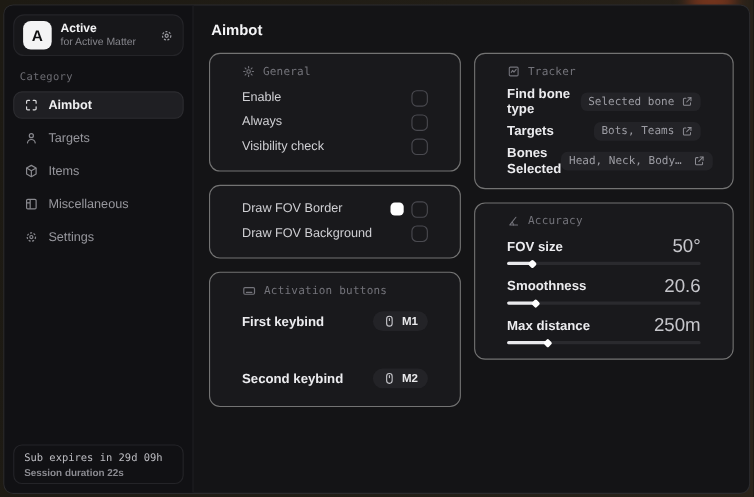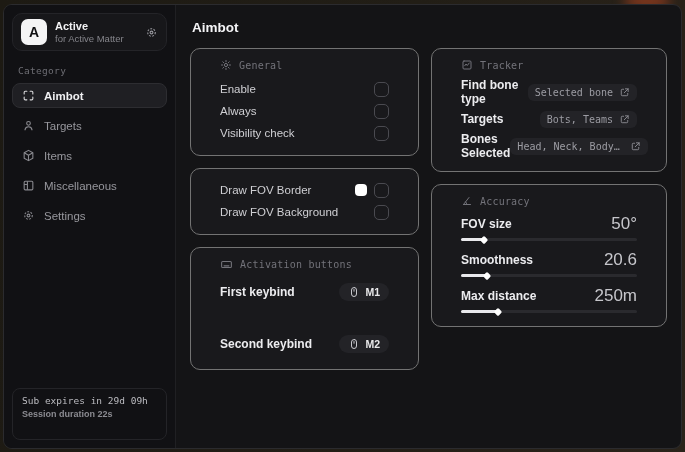--- a/index.html
+++ b/index.html
@@ -26,21 +26,21 @@
   .brand-sub  { font-size:9.5px; color:#85858b; white-space:nowrap; }
   .brand-gear { margin-left:auto; color:#9a9aa0; display:flex; }
   .category { font-family:"DejaVu Sans Mono", monospace; font-size:9.5px; color:#6d6d73;
               margin:14px 6px 7px; letter-spacing:.3px; }
   .menu { display:flex; flex-direction:column; gap:5px; }
   .menu-item { display:flex; align-items:center; gap:9px; padding:5px 9px; border-radius:8px;
                border:1px solid transparent; color:#97979d; font-size:11.5px; cursor:pointer; }
   .menu-item.active { background:#1f1f23; border-color:#2d2d31; color:#f0f0f2; font-weight:bold; }
   .menu-item .ic { display:flex; color:inherit; opacity:.9; }
   .side-spacer { flex:1; }
-  .footer-card { border:1px solid #242428; border-radius:8px; padding:6px 9px 20px;
+  .footer-card { border:1px solid #242428; border-radius:8px; padding:6px 9px 4px;
                  display:flex; flex-direction:column; gap:3px; }
   .footer-line1 { font-family:"DejaVu Sans Mono", monospace; font-size:9.5px; color:#bcbcc1; }
   .footer-line2 { font-size:9px; font-weight:bold; color:#8b8b91; }
 
   
   .main { flex:1; padding:13px 14px; overflow:hidden; }
   .page-title { font-size:13.5px; font-weight:bold; color:#f4f4f6; margin:2px 0 13px 2px; }
   .columns { display:flex; gap:12px; align-items:flex-start; }
   .col { display:flex; flex-direction:column; gap:12px; }
   .col-left  { width:238px; }

